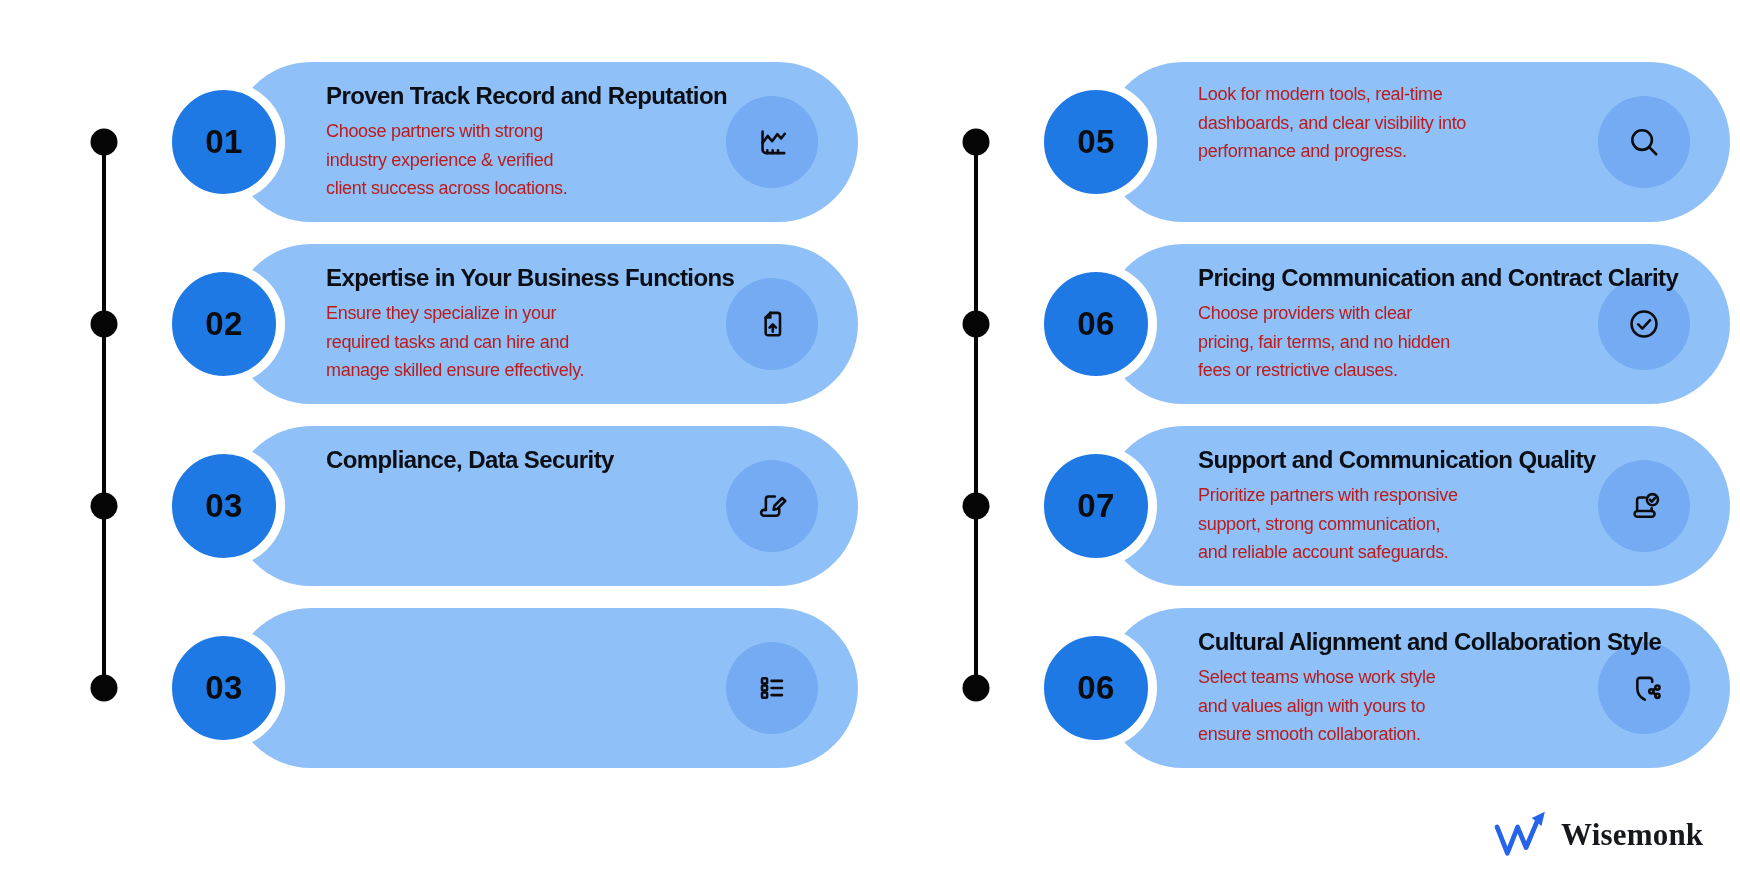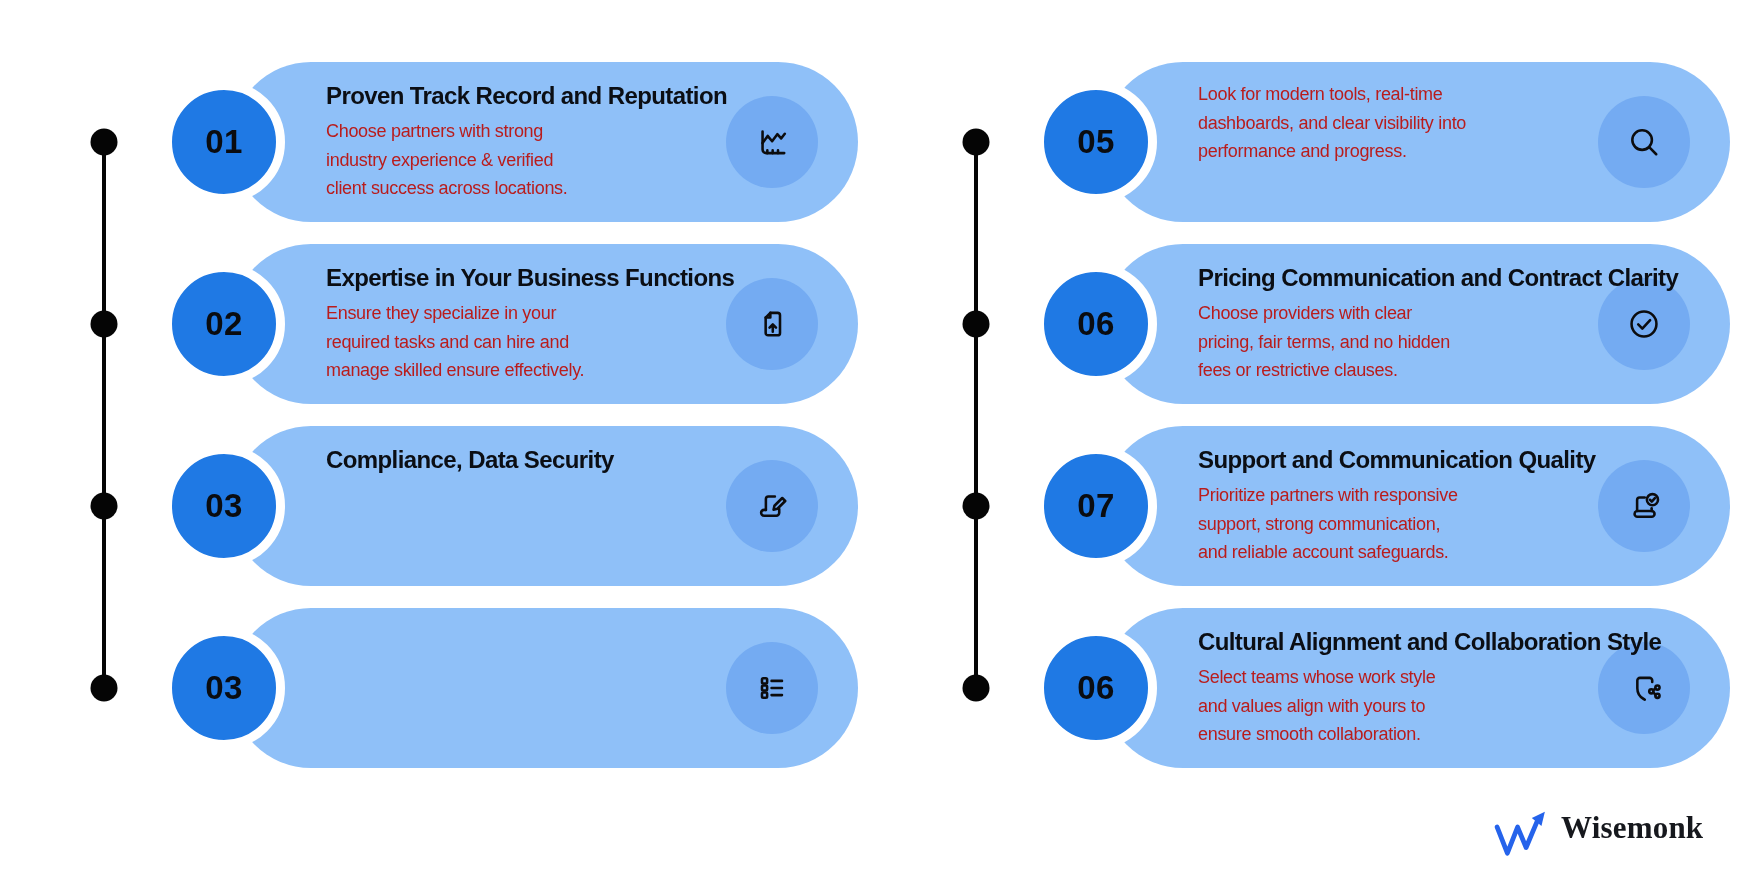--- a/index.html
+++ b/index.html
@@ -24,21 +24,21 @@
   .title{margin:0 0 5px 0;font-weight:700;font-size:24px;line-height:32px;letter-spacing:-0.6px;
          color:#0b0e14;white-space:nowrap;}
   .desc{margin:0;font-size:18px;line-height:28.5px;letter-spacing:-0.3px;color:#b91c1c;
         white-space:pre-line;}
   .icon-circle{position:absolute;right:40px;top:34px;width:92px;height:92px;border-radius:50%;
                background:#74ABF2;display:flex;align-items:center;justify-content:center;z-index:1;}
   .icon-circle svg{display:block;}
   .ic{stroke:#0c0c0e;stroke-width:2.3;fill:none;stroke-linecap:round;stroke-linejoin:round;}
 
   
-  .logo{position:absolute;left:1493px;top:810px;display:flex;align-items:flex-start;gap:12px;}
+  .logo{position:absolute;left:1493px;top:810px;display:flex;align-items:center;gap:12px;}
   .logo-text{font-family:"Liberation Serif",serif;font-weight:700;font-size:31px;color:#16181d;
              letter-spacing:0.2px;}
 </style>
 </head>
 <body>
 
 <div class="canvas">
 
   <div class="tl-line" style="left:102px;top:142px;height:546px;"></div>
   <div class="tl-dot" style="left:104px;top:142px;"></div>

